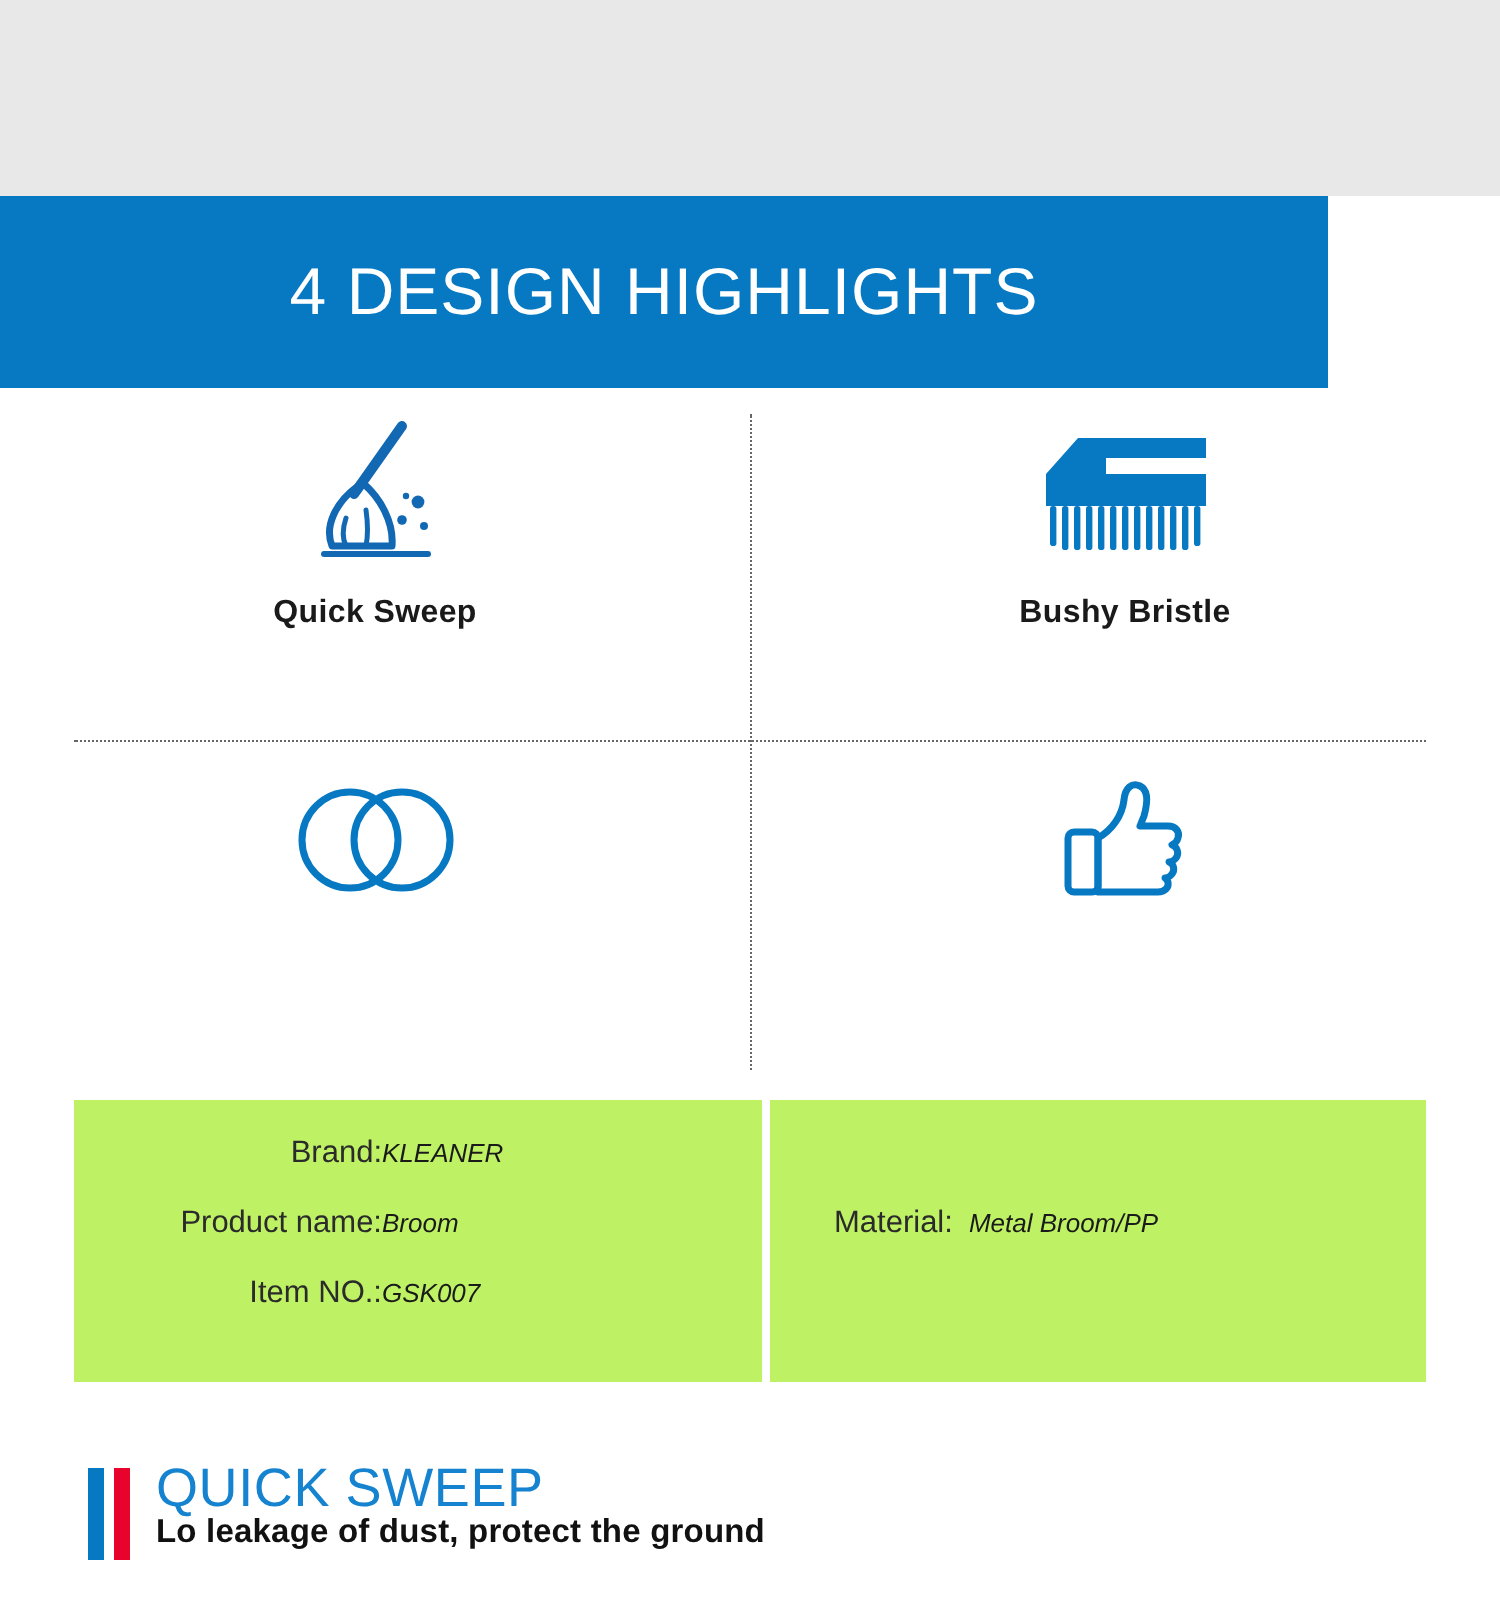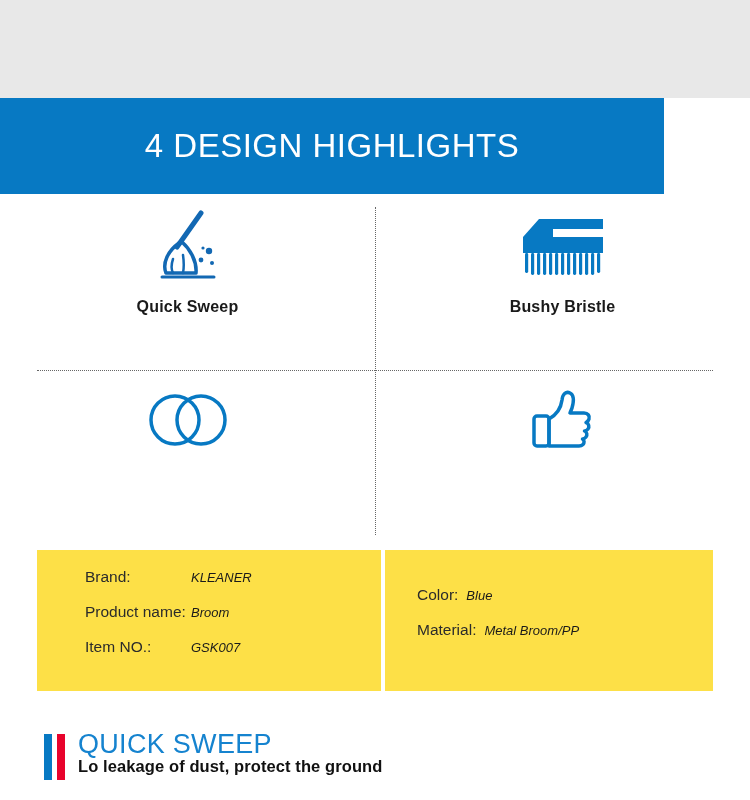--- a/index.html
+++ b/index.html
@@ -107,27 +107,28 @@
   .specs {
     position: absolute;
     left: 37px;
     top: 550px;
     width: 676px;
     height: 141px;
     display: flex;
     gap: 4px;
   }
   .spec-panel {
-    background: #fde047;
+    background: #bef264;
     flex: 1 1 0;
     box-sizing: border-box;
     display: flex;
     flex-direction: column;
     justify-content: center;
     padding: 0 0 0 48px;
+    text-align: right;
   }
   .spec-panel.right { padding-left: 32px; }
   .spec-row {
     display: flex;
     align-items: baseline;
     height: 35px;
   }
   .spec-key {
     font-size: 15.5px;
     color: #2b2b2b;
@@ -285,24 +286,20 @@
       <span class="spec-val">Broom</span>
     </div>
     <div class="spec-row">
       <span class="spec-key">Item NO.:</span>
       <span class="spec-val">GSK007</span>
     </div>
   </div>
 
   <div class="spec-panel right">
     <div class="spec-row">
-      <span class="spec-key">Color:</span>
-      <span class="spec-val">Blue</span>
-    </div>
-    <div class="spec-row">
       <span class="spec-key">Material:</span>
       <span class="spec-val">Metal Broom/PP</span>
     </div>
   </div>
 </div>
 
 <div class="footer">
   <div class="bars">
     <div class="bar bar-blue"></div>
     <div class="bar bar-red"></div>

